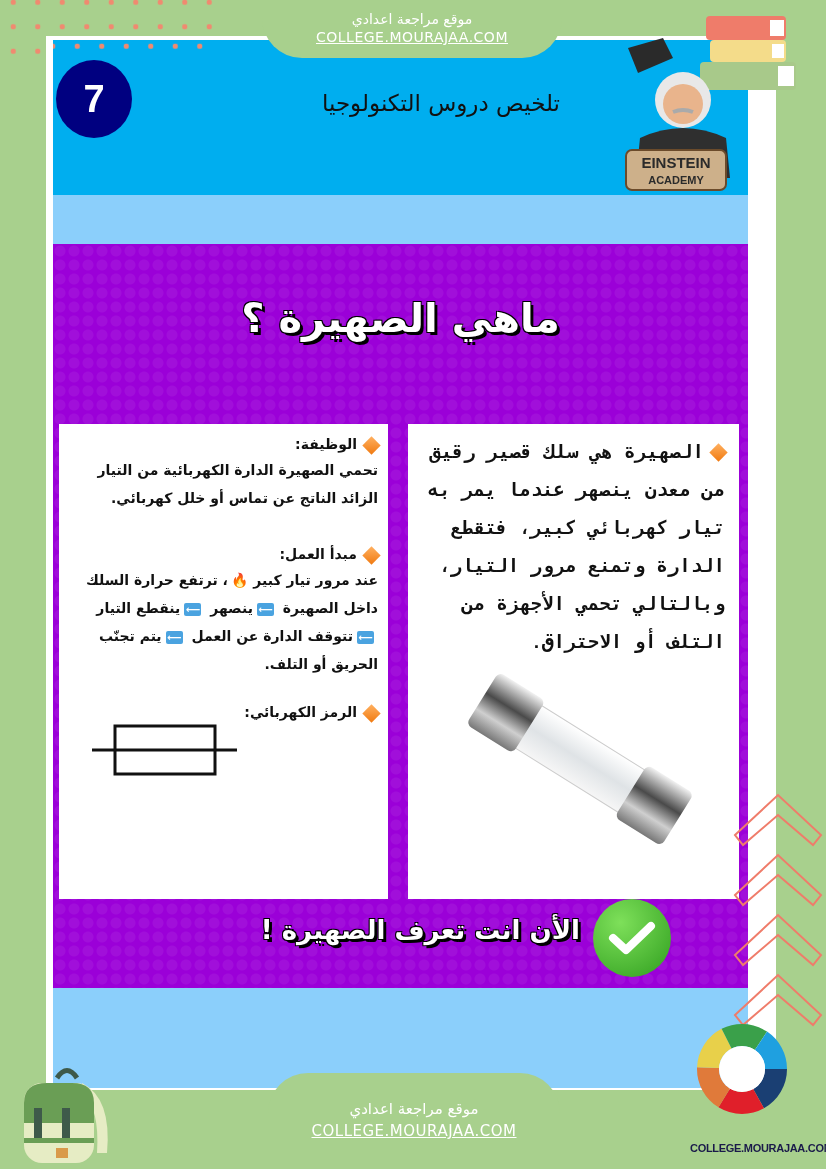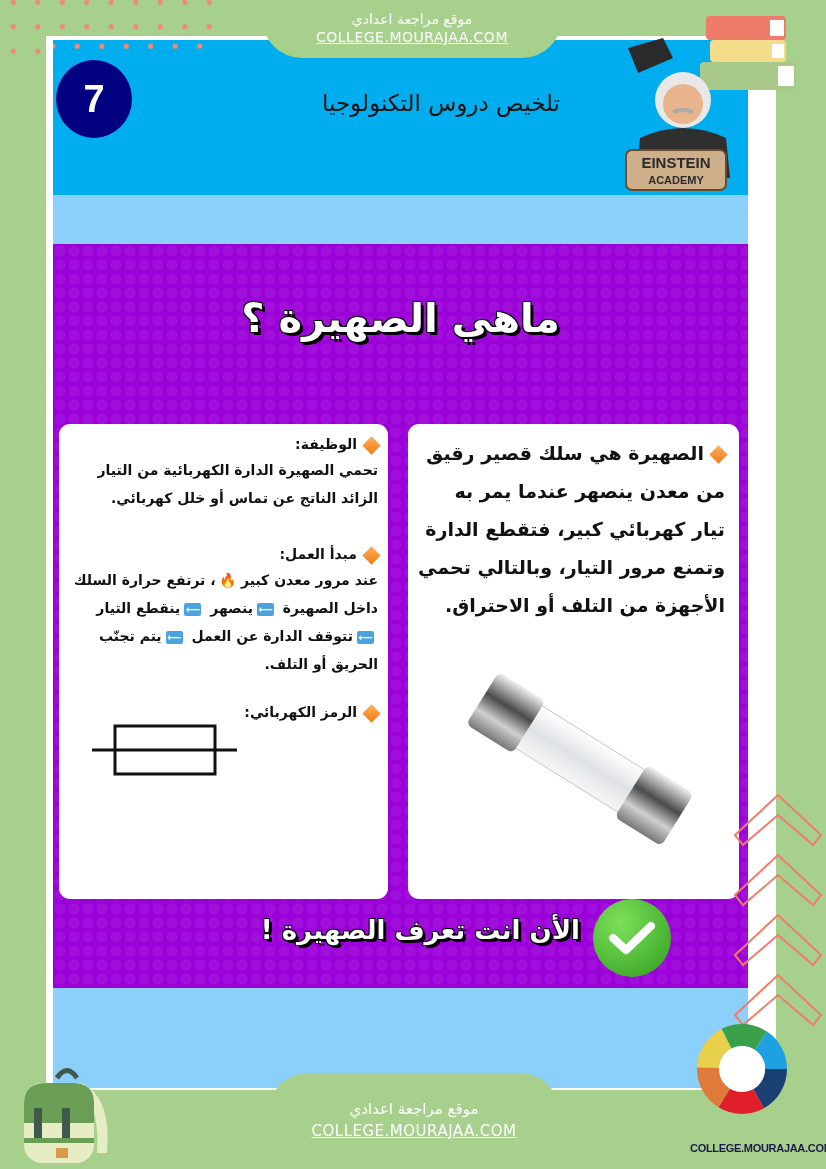--- a/index.html
+++ b/index.html
@@ -57,23 +57,22 @@
     background-size: 14px 14px;
   }
   .purple-title {
     position: absolute; left: 53px; top: 295px; width: 695px; text-align: center;
     direction: rtl; color: #fff; font-weight: bold; font-size: 40px;
     text-shadow: 3px 3px 0 #000, -1px -1px 0 #000, 1px -1px 0 #000, -1px 1px 0 #000;
   }
   .card {
     position: absolute; background: #ffffff; direction: rtl; color: #111;
     font-weight: bold;
-    border-radius: 11px;
-  }
-  .card-right { left: 408px; top: 424px; width: 331px; height: 475px; padding: 10px 14px 0 8px; }
+  }
+  .card-right { left: 408px; top: 424px; width: 331px; height: 475px; padding: 10px 14px 0 8px; font-family: Liberation Mono, monospace; }
   .card-left { left: 59px; top: 424px; width: 329px; height: 475px; padding: 8px 10px 0 8px; }
   .diamond {
     display: inline-block; width: 13px; height: 13px; background: linear-gradient(135deg,#ffb060,#f07a10);
     transform: rotate(45deg); margin-left: 8px; vertical-align: middle;
   }
   .big-text { font-size: 19px; line-height: 38px; }
   .small-head { font-size: 14px; line-height: 24px; margin-top: 0; }
   .small-text { font-size: 14px; line-height: 28px; }
   .sec-gap { height: 30px; }
   .arrow-chip {
@@ -168,21 +167,21 @@
 <div class="card card-left">
   <div class="small-head">
     <span class="diamond"></span><span>الوظيفة:</span>
   </div>
   <div class="small-text">تحمي الصهيرة الدارة الكهربائية من التيار الزائد الناتج عن تماس أو خلل كهربائي.</div>
   <div class="sec-gap"></div>
   <div class="small-head">
     <span class="diamond"></span><span>مبدأ العمل:</span>
   </div>
   <div class="small-text">
-    <span>عند مرور معدن كبير</span><span class="fire">🔥</span><span>، ترتفع حرارة السلك داخل الصهيرة</span>
+    <span>عند مرور تيار كبير</span><span class="fire">🔥</span><span>، ترتفع حرارة السلك داخل الصهيرة</span>
     <span class="arrow-chip">⟵</span><span>ينصهر</span>
     <span class="arrow-chip">⟵</span><span>ينقطع التيار</span>
     <span class="arrow-chip">⟵</span><span>تتوقف الدارة عن العمل</span>
     <span class="arrow-chip">⟵</span><span>يتم تجنّب الحريق أو التلف.</span>
   </div>
   <div style="height:22px"></div>
   <div class="small-head" style="position:relative;height:150px;">
     <span class="diamond"></span><span>الرمز الكهربائي:</span>
     <svg style="position:absolute;left:20px;top:20px;" width="150" height="60" viewBox="0 0 150 60">
       <line x1="5" y1="30" x2="150" y2="30" stroke="#111" stroke-width="3"></line>

